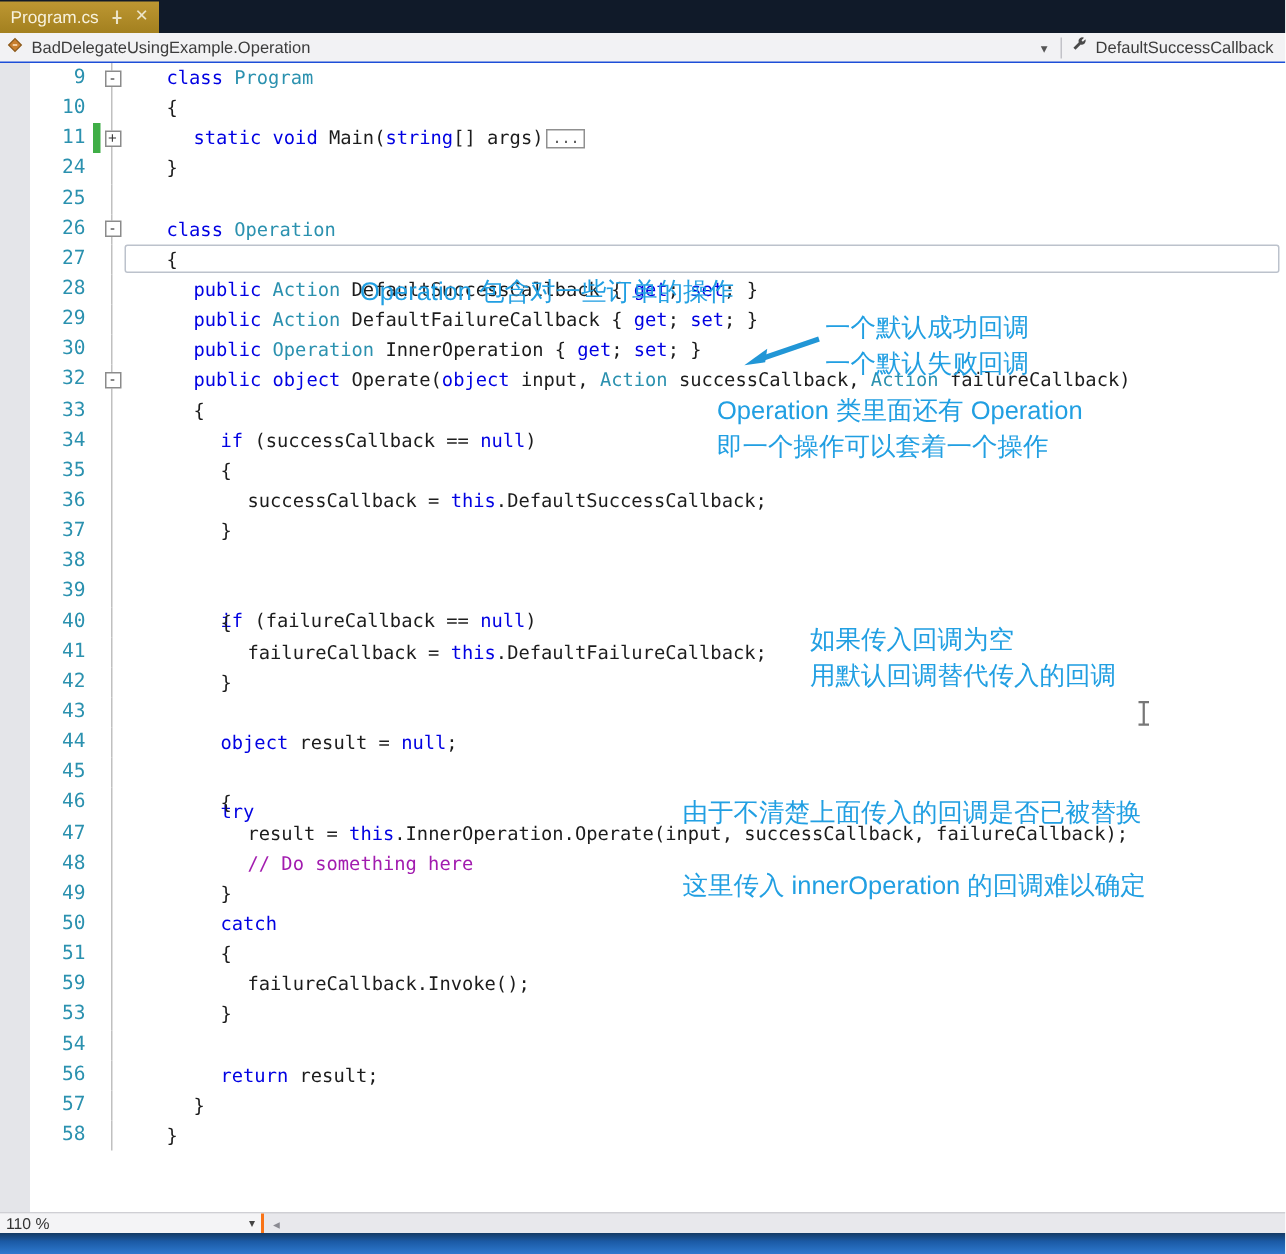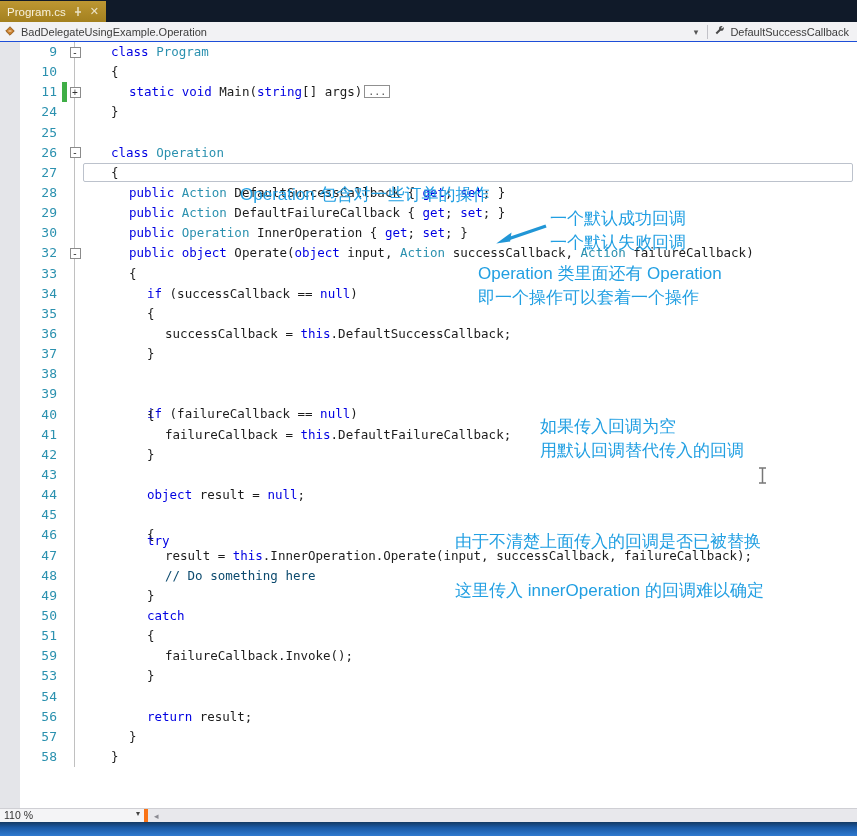--- a/index.html
+++ b/index.html
@@ -32,39 +32,39 @@
   .chg { width:5px; flex:0 0 auto; }
   .chg.on { background:#3fae46; }
   .fold { width:16px; flex:0 0 auto; position:relative; display:flex; align-items:center; justify-content:center; }
   .guide { position:absolute; left:7px; top:0; bottom:0; width:1px; background:#c0c0c0; }
   .fbox { position:relative; z-index:1; width:11px; height:11px; border:1px solid #8b8b8b; background:#fff;
           font-size:10px; line-height:9px; text-align:center; color:#333;
           font-family:"Liberation Sans", sans-serif; }
   .codeln { color:#1c1c1c; }
   .codeln .k { color:#0101e2; }
   .codeln .t { color:#2b91af; }
-  .codeln .c { color:#0c4a6e; }
+  .codeln .c { color:#a21caf; }
   .codeln .p { color:#1c1c1c; }
   .cbox { display:inline-block; border:1px solid #909090; color:#555; background:#fff;
           font-size:10px; line-height:11px; height:13px; padding:0 3px; margin-left:2px; vertical-align:1px; }
   .curline { position:absolute; left:63px; right:4px; top:0.5px; bottom:0.5px;
              border:1px solid #bcc2cc; border-radius:2px; pointer-events:none; }
 
   
   .overlay { position:absolute; inset:0; pointer-events:none; }
   .annot { position:absolute; color:#219fe2; font-size:17px; white-space:nowrap;
            font-family:"Liberation Sans", sans-serif; }
   .arrow-ov { position:absolute; left:492px; top:180px; }
   .ibeam { position:absolute; left:757px; top:424px; }
 
   
   .hstrip { position:absolute; left:0; top:808px; width:857px; height:14px; background:#e8e8ec;
             border-top:1px solid #cfcfd4; display:flex; align-items:center; font-size:10.5px; color:#333; }
-  .zoomctl { width:148px; height:14px; background:#f4f4f6; border-right:4px solid #f97316;
-             display:flex; align-items:flex-start; justify-content:space-between; padding:0 4px; }
+  .zoomctl { width:176px; height:14px; background:#f4f4f6; border-right:2px solid #f97316;
+             display:flex; align-items:center; justify-content:space-between; padding:0 4px; }
   .zarr { font-size:8px; color:#444; }
   .sarr { color:#8a8a92; font-size:9px; padding-left:6px; }
   .statusbar { position:absolute; left:0; top:822px; width:857px; height:14px;
                background:linear-gradient(#143a64 0%, #1b5aa5 40%, #2e79cf 100%); }
 </style>
 </head>
 <body>
 
 <div id="window">
 

